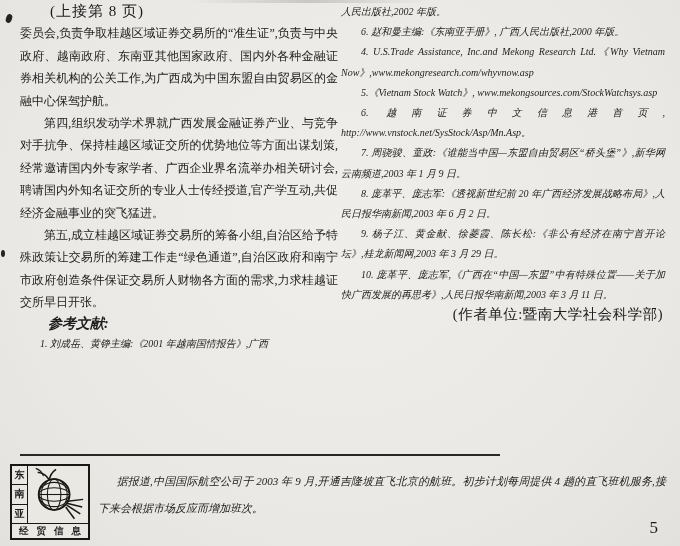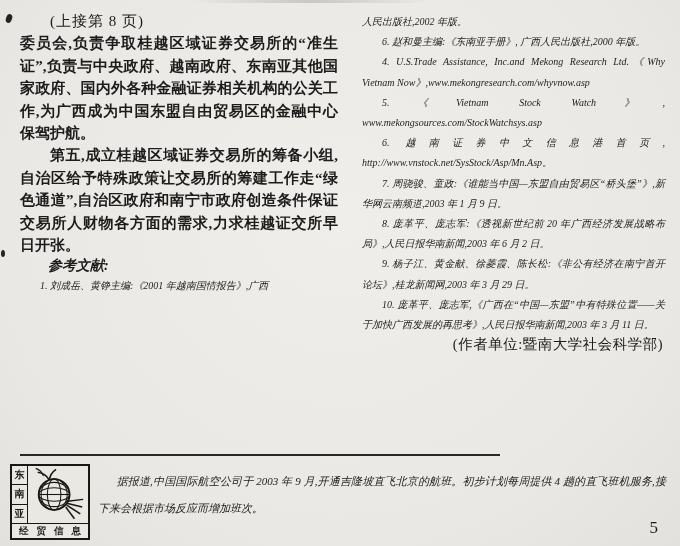--- a/index.html
+++ b/index.html
@@ -10,27 +10,27 @@
     background-image: radial-gradient(ellipse at 50% 40%, #f0eeea 0%, #eae8e4 70%, #e3e1dd 100%);
     color:#1c1c1c;
     font-family:"Liberation Serif","DejaVu Serif",serif;
   }
   .speck { position:absolute; background:#26241f; border-radius:50%; }
   .speck.s1 { left:6px; top:14px; width:6px; height:9px; transform:rotate(20deg); }
   .speck.s2 { left:1px; top:250px; width:4px; height:7px; }
   .smudge { position:absolute; left:190px; top:0; width:240px; height:3px;
             background:linear-gradient(90deg, transparent, #c9c7c2, transparent); }
 
-  .columns { display:flex; gap:24px; padding:10px 15px 0 20px; }
+  .columns { display:flex; gap:3px; padding:0 15px 0 20px; }
   .col-left  { width:318px; flex:0 0 318px; }
   .col-right { flex:1; }
 
   
   .cont-note { font-size:15px; line-height:22.4px; text-indent:2em; letter-spacing:1px; }
-  .body-p { font-size:15px; line-height:22.4px; text-align:justify; text-indent:2em;font-weight:bold; }
+  .body-p { font-size:12px; line-height:22.4px; text-align:justify; text-indent:2em; }
   .body-p.no-indent { text-indent:0; }
 
   
   .refs-heading { font-size:14px; font-weight:bold; font-style:italic;
                   text-indent:2em; line-height:20px; }
   .ref { font-size:10px; line-height:20.2px; font-style:italic;
          text-align:justify; text-indent:2em; }
   .ref.cont { text-indent:0; }
   .col-right { padding-top:2px; }
 
@@ -65,20 +65,21 @@
 <body>
 
 <div class="smudge"></div>
 <div class="speck s1"></div>
 <div class="speck s2"></div>
 
 <div class="columns">
   <div class="col-left">
     <p class="cont-note">(上接第 8 页)</p>
     <p class="body-p no-indent">委员会,负责争取桂越区域证券交易所的“准生证”,负责与中央政府、越南政府、东南亚其他国家政府、国内外各种金融证券相关机构的公关工作,为广西成为中国东盟自由贸易区的金融中心保驾护航。</p>
+    <p class="body-p">第四,组织发动学术界就广西发展金融证券产业、与竞争对手抗争、保持桂越区域证交所的优势地位等方面出谋划策,经常邀请国内外专家学者、广西企业界名流举办相关研讨会,聘请国内外知名证交所的专业人士传经授道,官产学互动,共促经济金融事业的突飞猛进。</p>
     <p class="body-p">第五,成立桂越区域证券交易所的筹备小组,自治区给予特殊政策让交易所的筹建工作走“绿色通道”,自治区政府和南宁市政府创造条件保证交易所人财物各方面的需求,力求桂越证交所早日开张。</p>
     <div class="refs-heading">参考文献:</div>
     <p class="ref">1. 刘成岳、黄铮主编:《2001 年越南国情报告》,广西</p>
   </div>
 
   <div class="col-right">
     <p class="ref cont">人民出版社,2002 年版。</p>
     <p class="ref">6. 赵和曼主编:《东南亚手册》, 广西人民出版社,2000 年版。</p>
     <p class="ref">4. U.S.Trade Assistance, Inc.and Mekong Research Ltd.《Why Vietnam Now》,www.mekongresearch.com/whyvnow.asp</p>
     <p class="ref">5.《Vietnam Stock Watch》, www.mekongsources.com/StockWatchsys.asp</p>

